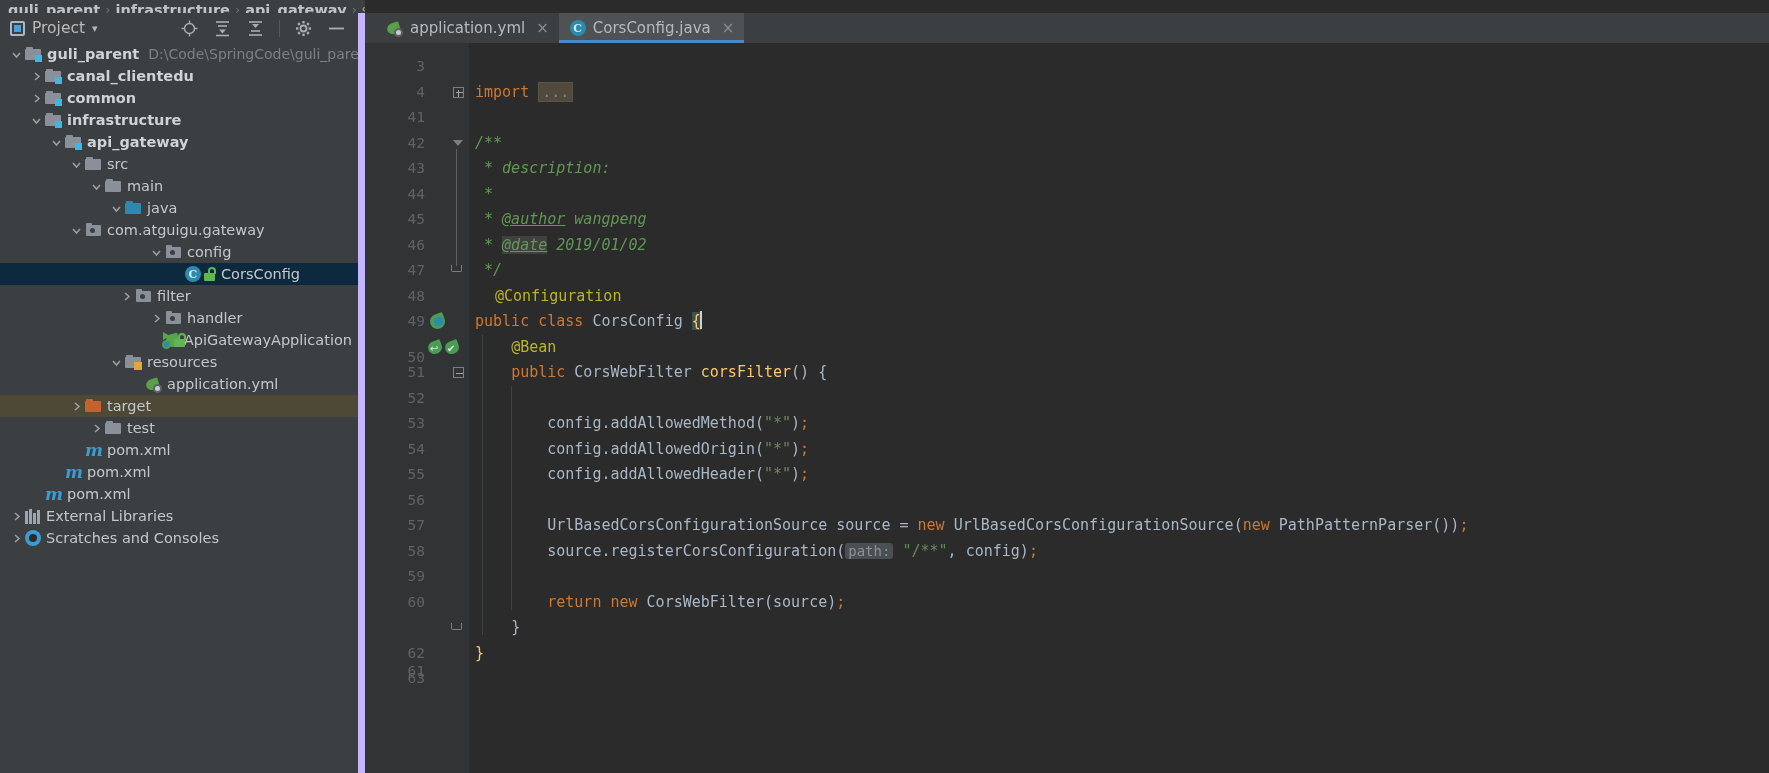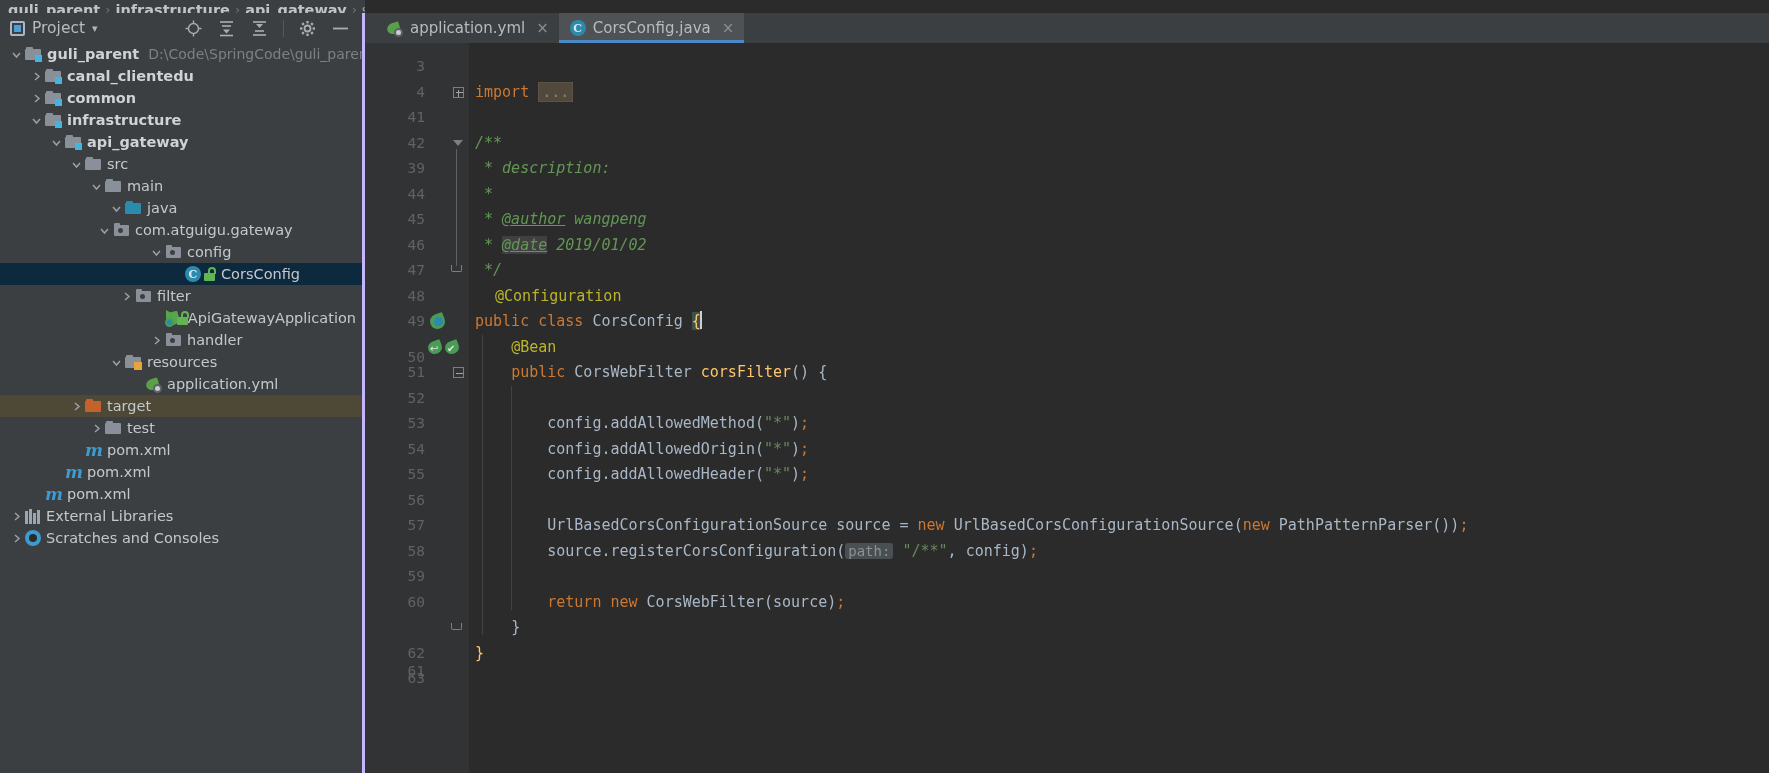--- a/index.html
+++ b/index.html
@@ -37,21 +37,21 @@
     padding:0 8px; position:relative; top:5px;
   }
   .run-combo .lbl{ font-size:13px; color:#bbb; white-space:nowrap;}
   .ic-sq{ width:12px; height:12px; border-radius:2px; display:inline-block;}
   .tiny-tri{ width:0;height:0;border-left:7px solid #499c54;border-top:5px solid transparent;border-bottom:5px solid transparent;}
   .tri-dn{ width:0;height:0;border-top:4px solid #9aa0a6;border-left:4px solid transparent;border-right:4px solid transparent;}
 
   
   .sidebar{
     position:absolute; left:0; top:13px; width:365px; height:760px;
-    background:#3c3f41; border-right:3px solid #c4b5fd;
+    background:#3c3f41; border-right:7px solid #c4b5fd;
   }
   .side-header{
     height:30px; display:flex; align-items:center; padding:0 8px 0 10px;
     background:#3c3f41; gap:8px;
   }
   .side-title{ display:flex; align-items:center; gap:7px; flex:0 0 auto; }
   .side-title .txt{ font-size:15.5px; color:#bbbbbb; }
   .proj-ico{ width:15px;height:15px;border:2px solid #a9b7c6; border-radius:2px; position:relative;}
   .proj-ico:after{ content:""; position:absolute; inset:2px; background:#4a9fd4; }
   .side-tools{ margin-left:auto; display:flex; align-items:center; gap:14px; padding-right:4px;}
@@ -373,21 +373,21 @@
             <svg width="13" height="13" viewBox="0 0 13 13">
               <polyline points="3,5 6.5,9 10,5" fill="none" stroke="#9aa0a6" stroke-width="1.5"></polyline>
             </svg>
           </span>
           <span class="ico f-src">
             <i class="b2"></i>
             <i class="b1"></i>
           </span>
           <span class="tname">java</span>
         </div>
-        <div class="row" style="padding-left:98px;">
+        <div class="row" style="padding-left:70px;">
           <span class="arrow">
             <svg width="13" height="13" viewBox="0 0 13 13">
               <polyline points="3,5 6.5,9 10,5" fill="none" stroke="#9aa0a6" stroke-width="1.5"></polyline>
             </svg>
           </span>
           <span class="ico f-pkg">
             <i class="b2"></i>
             <i class="b1"></i>
             <i class="dot"></i>
           </span>
@@ -422,44 +422,44 @@
             </svg>
           </span>
           <span class="ico f-pkg">
             <i class="b2"></i>
             <i class="b1"></i>
             <i class="dot"></i>
           </span>
           <span class="tname">filter</span>
         </div>
         <div class="row" style="padding-left:150px;">
+          <span class="arrow">
+            <svg width="13" height="13" viewBox="0 0 13 13">
+              <polyline points="5,3 9,6.5 5,10" fill="none" stroke="#9aa0a6" stroke-width="1.5"></polyline>
+            </svg>
+          </span>
+          <span class="ico f-pkg">
+            <i class="b2"></i>
+            <i class="b1"></i>
+            <i class="dot"></i>
+          </span>
+          <span class="tname">handler</span>
+        </div>
+        <div class="row" style="padding-left:150px;">
           <span class="arrow"></span>
           <span class="spring-ico spring-run">
             <i class="leaf"></i>
             <i class="play"></i>
             <i class="dot" style="background:#2c8aad;border-color:#4b9c58;"></i>
           </span>
           <span class="lock">
             <i class="sh"></i>
             <i class="bd"></i>
           </span>
           <span class="tname">ApiGatewayApplication</span>
-        </div>
-        <div class="row" style="padding-left:150px;">
-          <span class="arrow">
-            <svg width="13" height="13" viewBox="0 0 13 13">
-              <polyline points="5,3 9,6.5 5,10" fill="none" stroke="#9aa0a6" stroke-width="1.5"></polyline>
-            </svg>
-          </span>
-          <span class="ico f-pkg">
-            <i class="b2"></i>
-            <i class="b1"></i>
-            <i class="dot"></i>
-          </span>
-          <span class="tname">handler</span>
         </div>
         <div class="row" style="padding-left:110px;">
           <span class="arrow">
             <svg width="13" height="13" viewBox="0 0 13 13">
               <polyline points="3,5 6.5,9 10,5" fill="none" stroke="#9aa0a6" stroke-width="1.5"></polyline>
             </svg>
           </span>
           <span class="ico f-res">
             <i class="b2"></i>
             <i class="b1"></i>
@@ -562,21 +562,21 @@
       <div class="gutter-marks"></div>
       <div class="code-lines" id="codelines">
           <div class="lnum" style="top:11px;">3</div>
           <div class="code" style="top:11px;"></div>
           <div class="lnum" style="top:36.5px;">4</div>
           <div class="code" style="top:36.5px;"><span class="k">import</span> <span class="hl-import">...</span></div>
           <div class="lnum" style="top:62px;">41</div>
           <div class="code" style="top:62px;"></div>
           <div class="lnum" style="top:87.5px;">42</div>
           <div class="code" style="top:87.5px;"><span class="cmt">/**</span></div>
-          <div class="lnum" style="top:113px;">39</div>
+          <div class="lnum" style="top:113px;">43</div>
           <div class="code" style="top:113px;"><span class="cmt"> * description:</span></div>
           <div class="lnum" style="top:138.5px;">44</div>
           <div class="code" style="top:138.5px;"><span class="cmt"> *</span></div>
           <div class="lnum" style="top:164px;">45</div>
           <div class="code" style="top:164px;"><span class="cmt"> * <u>@author</u> wangpeng</span></div>
           <div class="lnum" style="top:189.5px;">46</div>
           <div class="code" style="top:189.5px;"><span class="cmt"> * <u class="hl-date">@date</u> 2019/01/02</span></div>
           <div class="lnum" style="top:215px;">47</div>
           <div class="code" style="top:215px;"><span class="cmt"> */</span></div>
           <div class="lnum" style="top:240.5px;">48</div>

